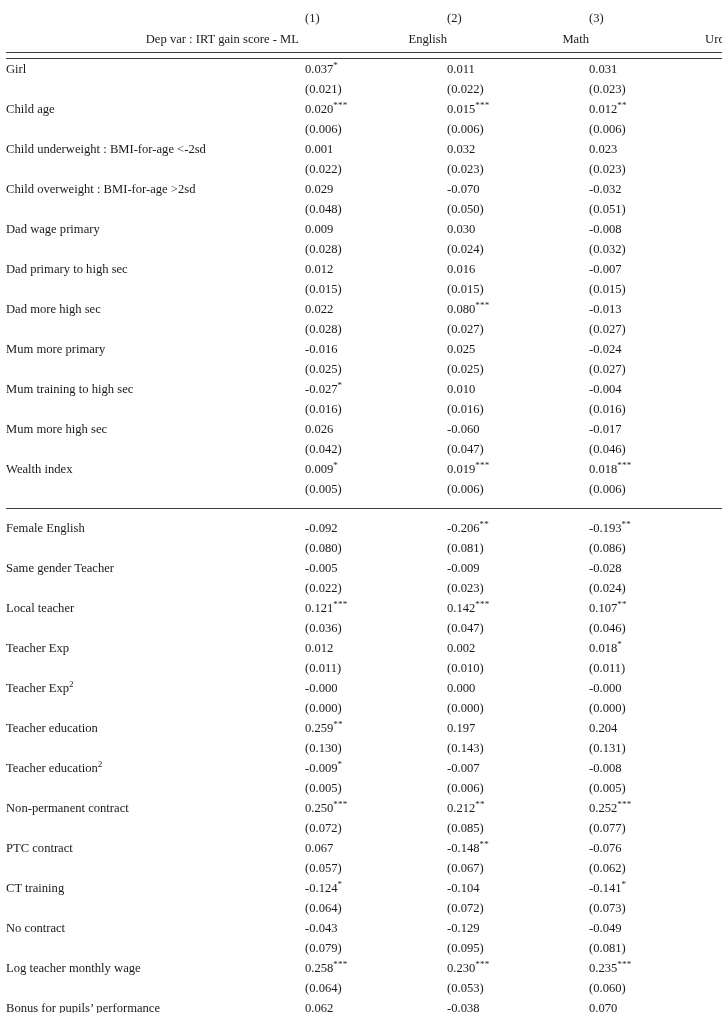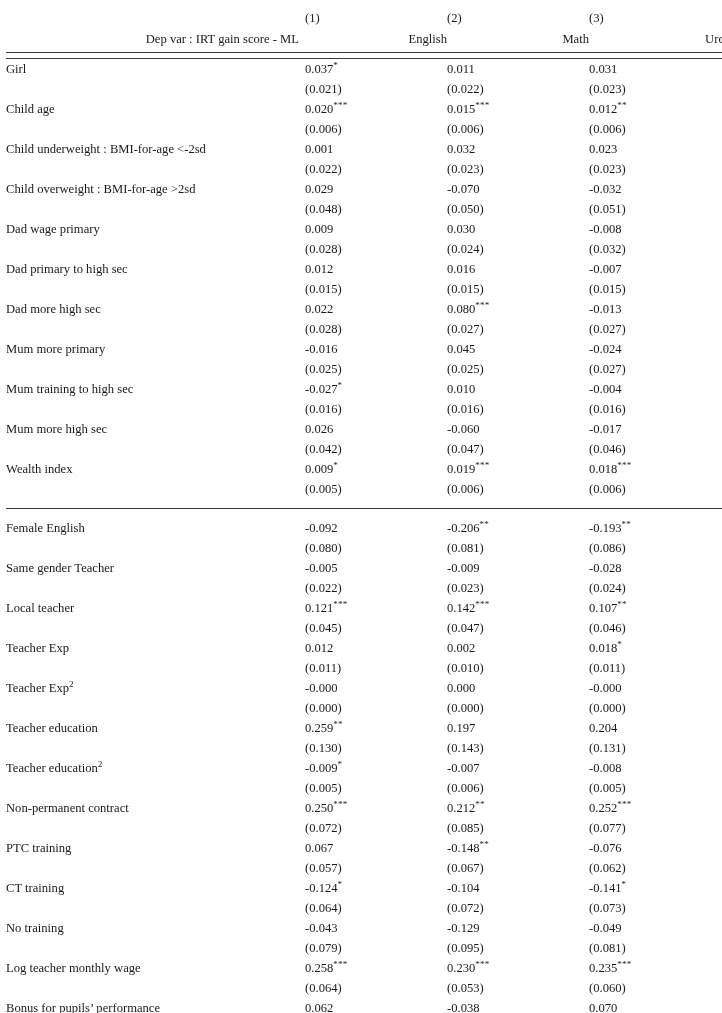--- a/index.html
+++ b/index.html
@@ -190,21 +190,21 @@
         </tr>
         <tr class="se">
           <td class="lbl"></td>
           <td class="val">(0.028)</td>
           <td class="val">(0.027)</td>
           <td class="val">(0.027)</td>
         </tr>
         <tr class="coef">
           <td class="lbl">Mum more primary</td>
           <td class="val">-0.016</td>
-          <td class="val">0.045</td>
+          <td class="val">0.025</td>
           <td class="val">-0.024</td>
         </tr>
         <tr class="se">
           <td class="lbl"></td>
           <td class="val">(0.025)</td>
           <td class="val">(0.025)</td>
           <td class="val">(0.027)</td>
         </tr>
         <tr class="coef">
           <td class="lbl">Mum training to high sec</td>
@@ -273,21 +273,21 @@
           <td class="val">(0.024)</td>
         </tr>
         <tr class="coef">
           <td class="lbl">Local teacher</td>
           <td class="val">0.121<sup class="star">***</sup></td>
           <td class="val">0.142<sup class="star">***</sup></td>
           <td class="val">0.107<sup class="star">**</sup></td>
         </tr>
         <tr class="se">
           <td class="lbl"></td>
-          <td class="val">(0.045)</td>
+          <td class="val">(0.036)</td>
           <td class="val">(0.047)</td>
           <td class="val">(0.046)</td>
         </tr>
         <tr class="coef">
           <td class="lbl">Teacher Exp</td>
           <td class="val">0.012</td>
           <td class="val">0.002</td>
           <td class="val">0.018<sup class="star">*</sup></td>
         </tr>
         <tr class="se">
@@ -338,21 +338,21 @@
           <td class="val">0.212<sup class="star">**</sup></td>
           <td class="val">0.252<sup class="star">***</sup></td>
         </tr>
         <tr class="se">
           <td class="lbl"></td>
           <td class="val">(0.072)</td>
           <td class="val">(0.085)</td>
           <td class="val">(0.077)</td>
         </tr>
         <tr class="coef">
-          <td class="lbl">PTC training</td>
+          <td class="lbl">PTC contract</td>
           <td class="val">0.067</td>
           <td class="val">-0.148<sup class="star">**</sup></td>
           <td class="val">-0.076</td>
         </tr>
         <tr class="se">
           <td class="lbl"></td>
           <td class="val">(0.057)</td>
           <td class="val">(0.067)</td>
           <td class="val">(0.062)</td>
         </tr>
@@ -362,21 +362,21 @@
           <td class="val">-0.104</td>
           <td class="val">-0.141<sup class="star">*</sup></td>
         </tr>
         <tr class="se">
           <td class="lbl"></td>
           <td class="val">(0.064)</td>
           <td class="val">(0.072)</td>
           <td class="val">(0.073)</td>
         </tr>
         <tr class="coef">
-          <td class="lbl">No training</td>
+          <td class="lbl">No contract</td>
           <td class="val">-0.043</td>
           <td class="val">-0.129</td>
           <td class="val">-0.049</td>
         </tr>
         <tr class="se">
           <td class="lbl"></td>
           <td class="val">(0.079)</td>
           <td class="val">(0.095)</td>
           <td class="val">(0.081)</td>
         </tr>

